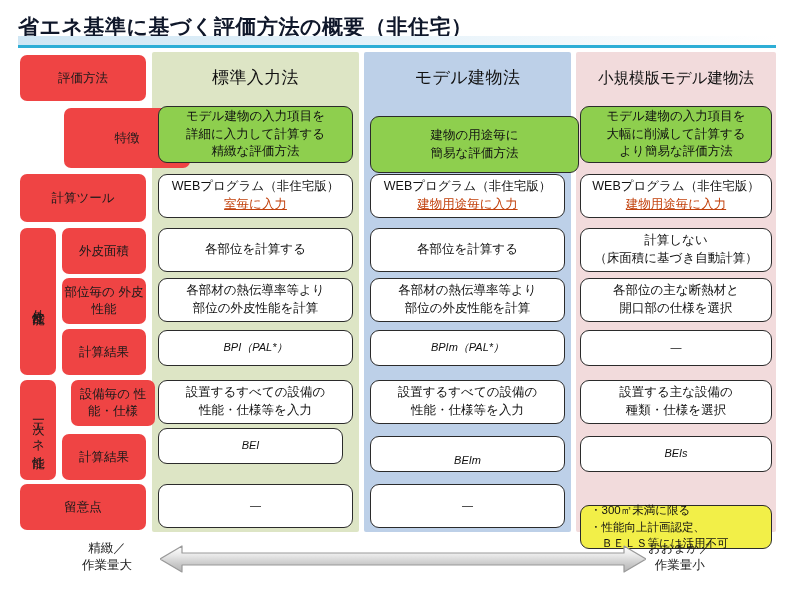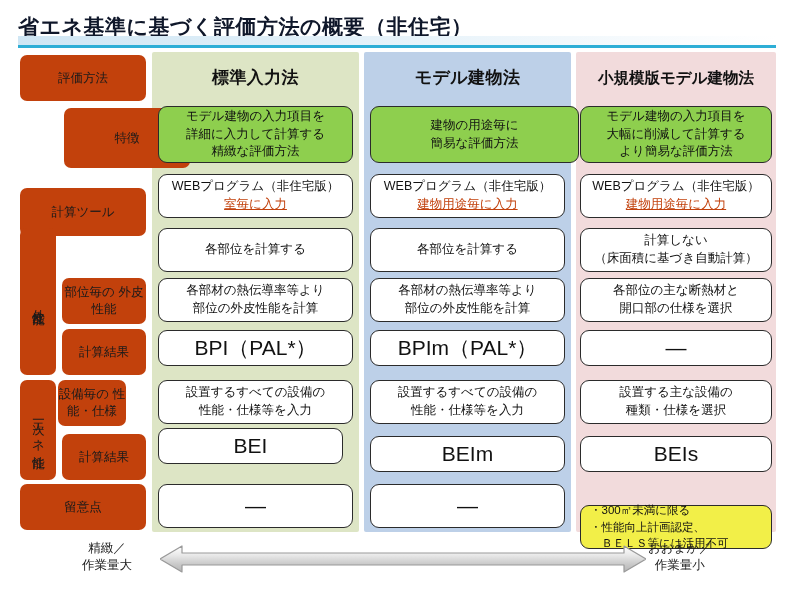--- a/index.html
+++ b/index.html
@@ -67,21 +67,21 @@
     bottom: 0;
     border-radius: 2px;
   }
   #col-panel-1 { left: 132px;  width: 207px; background: #dde5c5; }
   #col-panel-2 { left: 344px;  width: 207px; background: #bdd0e8; }
   #col-panel-3 { left: 556px;  width: 200px; background: #f2dbdc; }
 
   
   .label-pill {
     position: absolute;
-    background: #c2410c;
+    background: #ef4444;
     border-radius: 7px;
     color: #1a1a1a;
     font-size: 12.5px;
     display: flex;
     align-items: center;
     justify-content: center;
     text-align: center;
     line-height: 1.35;
     box-sizing: border-box;
   }
@@ -108,33 +108,33 @@
     color: #111111;
     line-height: 1.42;
     padding: 2px 4px;
   }
   .card.green  { background: #8ecf4e; }
   .card.yellow { background: #f2ef48; align-items: flex-start; text-align: left; padding-left: 9px; }
   .card.header-cell {
     background: transparent;
     border: none;
     border-radius: 0;
-    font-weight: bold;
+    font-weight: normal;
     font-size: 17px;
     letter-spacing: 0.4px;
   }
   .card.header-cell.small { font-size: 15.5px; letter-spacing: 0px; }
   .card .line { display: block; white-space: nowrap; }
   .card.yellow .line { white-space: nowrap; font-size: 11.5px; line-height: 1.45; }
   .red-underline {
     color: #c2410c;
     text-decoration: underline;
     text-underline-offset: 1px;
   }
-  .dash { font-size: 21px; }
+  .dash { font-size: 11px; font-style: italic; }
 
   
   #scale {
     position: absolute;
     left: 20px;
     top: 538px;
     width: 756px;
     height: 52px;
   }
   .scale-label {
@@ -180,47 +180,48 @@
     <span class="line">小規模版モデル建物法</span>
   </div>
 
   <div class="label-pill" style="left:0px; top:56px; width:126px; height:60px;margin-left:44px;">特徴</div>
 
   <div class="card green" style="left:138px; top:54px; width:195px; height:57px;">
     <span class="line">モデル建物の入力項目を</span>
     <span class="line">詳細に入力して計算する</span>
     <span class="line">精緻な評価方法</span>
   </div>
-  <div class="card green" style="left:350px; top:54px; width:209px; height:57px;">
+  <div class="card green" style="left:350px; top:64px; width:209px; height:57px;">
     <span class="line">建物の用途毎に</span>
     <span class="line">簡易な評価方法</span>
   </div>
   <div class="card green" style="left:560px; top:54px; width:192px; height:57px;">
     <span class="line">モデル建物の入力項目を</span>
     <span class="line">大幅に削減して計算する</span>
     <span class="line">より簡易な評価方法</span>
   </div>
 
-  <div class="label-pill" style="left:0px; top:136px; width:126px; height:48px;">計算ツール</div>
+  <div class="label-pill" style="left:0px; top:122px; width:126px; height:48px;">計算ツール</div>
 
   <div class="card" style="left:138px; top:122px; width:195px; height:44px;">
     <span class="line">WEBプログラム（非住宅版）</span>
     <span class="line red-underline">室毎に入力</span>
   </div>
   <div class="card" style="left:350px; top:122px; width:195px; height:44px;">
     <span class="line">WEBプログラム（非住宅版）</span>
     <span class="line red-underline">建物用途毎に入力</span>
   </div>
   <div class="card" style="left:560px; top:122px; width:192px; height:44px;">
     <span class="line">WEBプログラム（非住宅版）</span>
     <span class="line red-underline">建物用途毎に入力</span>
   </div>
 
   <div class="label-pill vertical" style="left:0px; top:176px; width:36px; height:147px;">外皮性能</div>
 
+  <div class="label-pill" style="left:42px; top:176px; width:84px; height:46px;">外皮面積</div>
 
   <div class="card" style="left:138px; top:176px; width:195px; height:44px;">
     <span class="line">各部位を計算する</span>
   </div>
   <div class="card" style="left:350px; top:176px; width:195px; height:44px;">
     <span class="line">各部位を計算する</span>
   </div>
   <div class="card" style="left:560px; top:176px; width:192px; height:44px;">
     <span class="line">計算しない</span>
     <span class="line">（床面積に基づき自動計算）</span>
@@ -253,21 +254,21 @@
   </div>
   <div class="card" style="left:350px; top:278px; width:195px; height:36px;">
     <span class="line dash">BPIm（PAL*）</span>
   </div>
   <div class="card" style="left:560px; top:278px; width:192px; height:36px;">
     <span class="line dash">―</span>
   </div>
 
   <div class="label-pill vertical" style="left:0px; top:328px; width:36px; height:100px;">一次エネ性能</div>
 
-  <div class="label-pill" style="left:38px; top:328px; width:68px; height:46px;">
+  <div class="label-pill" style="left:51px; top:328px; width:84px; height:46px;">
     <span>
       <span class="line">設備毎の</span>
       <span class="line">性能・仕様</span>
     </span>
   </div>
 
   <div class="card" style="left:138px; top:328px; width:195px; height:44px;">
     <span class="line">設置するすべての設備の</span>
     <span class="line">性能・仕様等を入力</span>
   </div>
@@ -278,21 +279,21 @@
   <div class="card" style="left:560px; top:328px; width:192px; height:44px;">
     <span class="line">設置する主な設備の</span>
     <span class="line">種類・仕様を選択</span>
   </div>
 
   <div class="label-pill" style="left:42px; top:382px; width:84px; height:46px;">計算結果</div>
 
   <div class="card" style="left:138px; top:376px; width:185px; height:36px;">
     <span class="line dash">BEI</span>
   </div>
-  <div class="card" style="left:350px; top:384px; width:195px; height:36px;">
+  <div class="card" style="left:350px; top:384px; width:195px; height:36px;justify-content:flex-end;">
     <span class="line dash">BEIm</span>
   </div>
   <div class="card" style="left:560px; top:384px; width:192px; height:36px;">
     <span class="line dash">BEIs</span>
   </div>
 
   <div class="label-pill" style="left:0px; top:432px; width:126px; height:46px;">留意点</div>
 
   <div class="card" style="left:138px; top:432px; width:195px; height:44px;">
     <span class="line dash">―</span>

